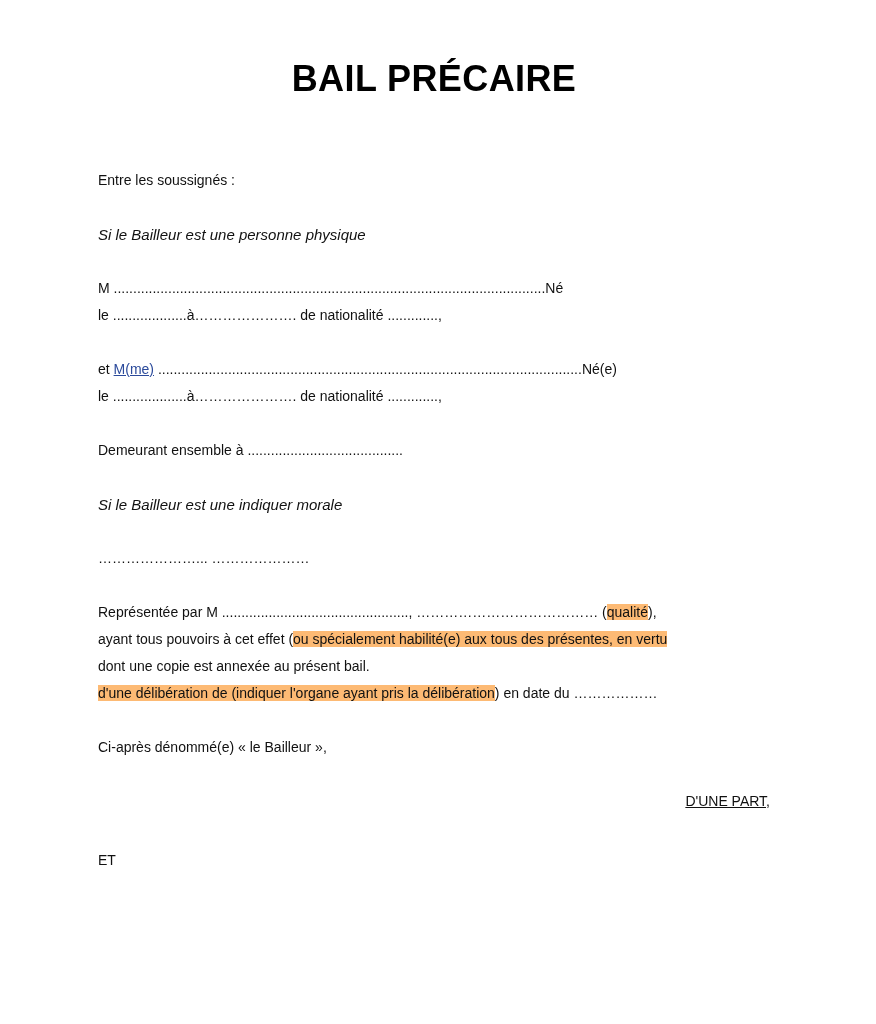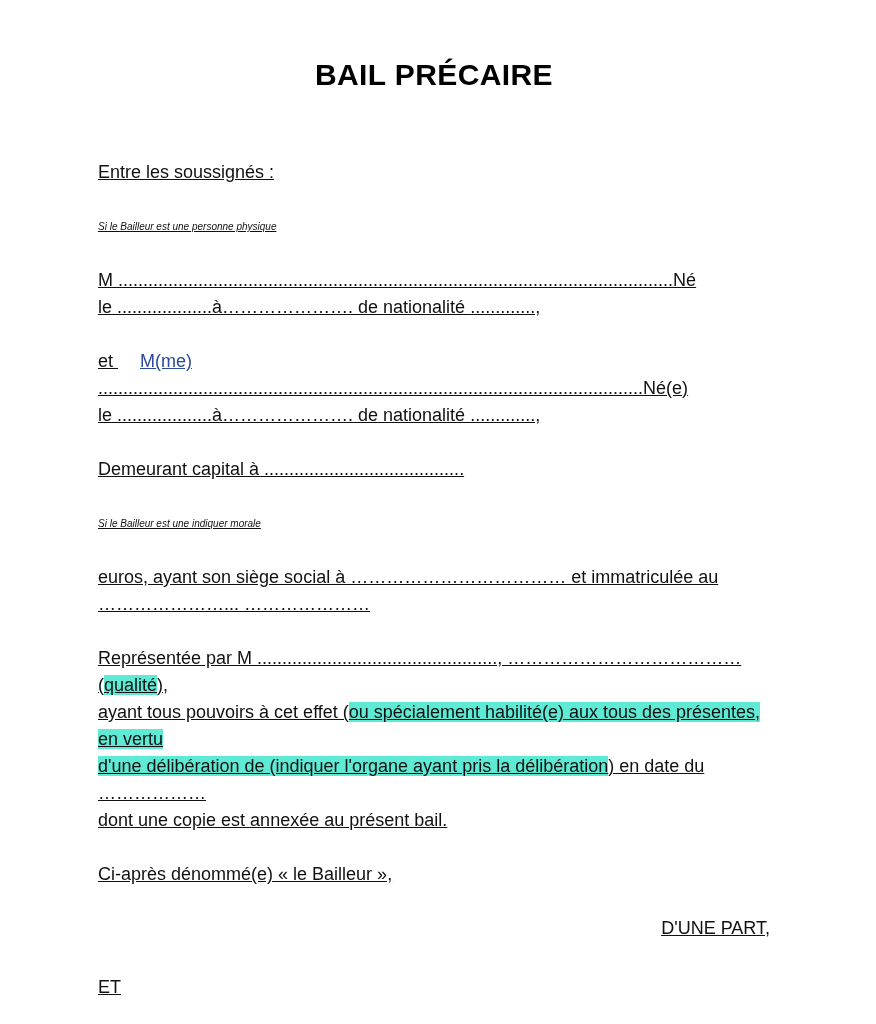--- a/index.html
+++ b/index.html
@@ -20,53 +20,50 @@
     box-sizing: border-box;
   }
   .content {
     position: absolute;
     left: 98px;
     top: 0;
     width: 672px;
   }
   .doc-title {
     text-align: center;
-    font-size: 30px;
+    font-size: 36px;
     font-weight: bold;
     letter-spacing: 0.4px;
     margin-top: 58px;
     margin-bottom: 0;
     color: #000;
   }
   .para {
-    font-size: 18px;
+    font-size: 14px;
     line-height: 27px;
     margin: 0;
     color: #111;
     text-align: left;
-    text-decoration: underline;
   }
   .block {
     margin-top: 27px;
   }
   .heading-underline {
     font-style: italic;
-    text-decoration: underline;
-    font-size: 10px;
+    font-size: 15px;
     line-height: 27px;
   }
   .u-link {
     text-decoration: underline;
-    margin-left: 22px;
   }
   .blue {
     color: #2b4a9b;
   }
   .hl {
-    background: #5eead4;
+    background: #fdba74;
   }
   .right-align {
     text-align: right;
   }
   .bold-underline {
     text-decoration: underline;
     font-weight: normal;
     text-align: right;
   }
   .spacer-lg { height: 32px; }
@@ -89,35 +86,34 @@
     <div class="block">
       <p class="para">M ...............................................................................................................Né</p>
       <p class="para">le ...................à…………………. de nationalité .............,</p>
     </div>
 
     <div class="block">
       <p class="para"><span>et </span><span class="u-link blue">M(me)</span><span> .............................................................................................................Né(e)</span></p>
       <p class="para">le ...................à…………………. de nationalité .............,</p>
     </div>
 
-    <p class="para block">Demeurant capital à ........................................</p>
+    <p class="para block">Demeurant ensemble à ........................................</p>
 
 
     <p class="para block heading-underline">Si le Bailleur est une indiquer morale</p>
 
     <div class="block">
-      <p class="para">euros, ayant son siège social à ……………………………… et immatriculée au</p>
       <p class="para">…………………... …………………</p>
     </div>
 
     <div class="block">
       <p class="para"><span>Représentée par M ................................................, ………………………………… (</span><span class="hl">qualité</span><span>),</span></p>
       <p class="para"><span>ayant tous pouvoirs à cet effet (</span><span class="hl">ou spécialement habilité(e) aux tous des présentes, en vertu</span></p>
+      <p class="para">dont une copie est annexée au présent bail.</p>
       <p class="para"><span class="hl">d'une délibération de (indiquer l'organe ayant pris la délibération</span><span>) en date du ………………</span></p>
-      <p class="para">dont une copie est annexée au présent bail.</p>
     </div>
 
     <p class="para block">Ci-après dénommé(e) « le Bailleur »,</p>
 
     <p class="para block right-align"><span class="bold-underline">D'UNE PART,</span></p>
 
     <div class="spacer-lg"></div>
 
     <p class="para">ET</p>
 

